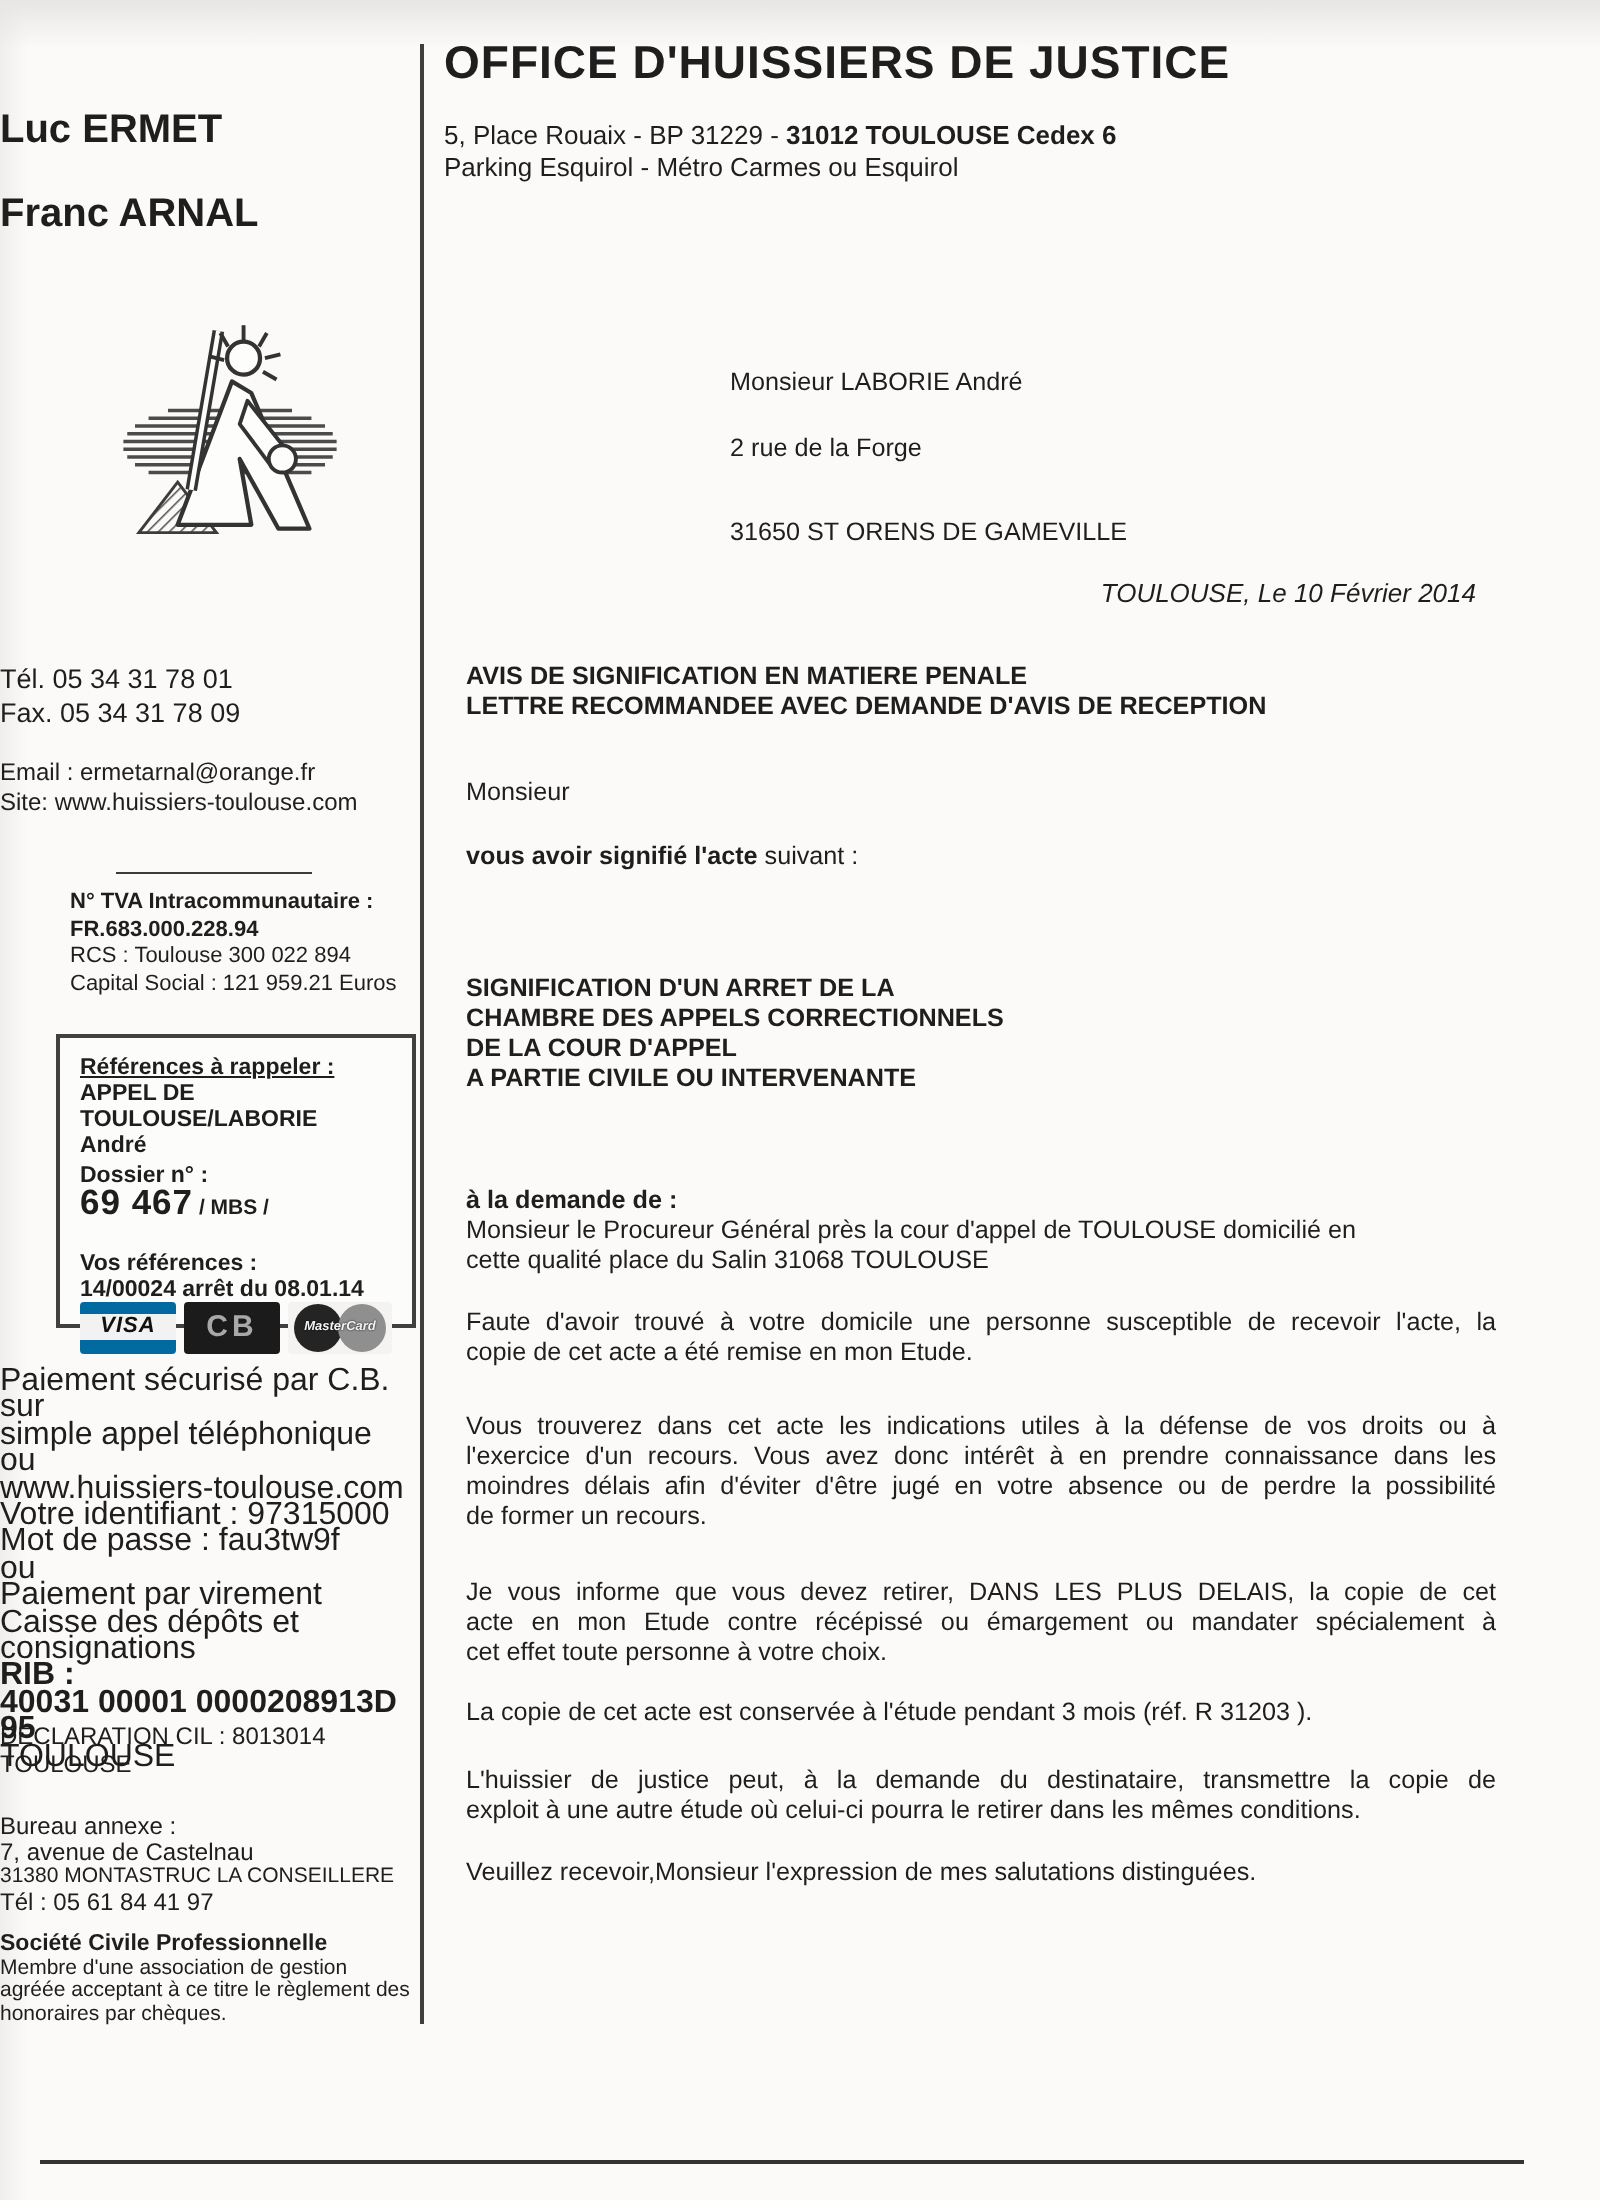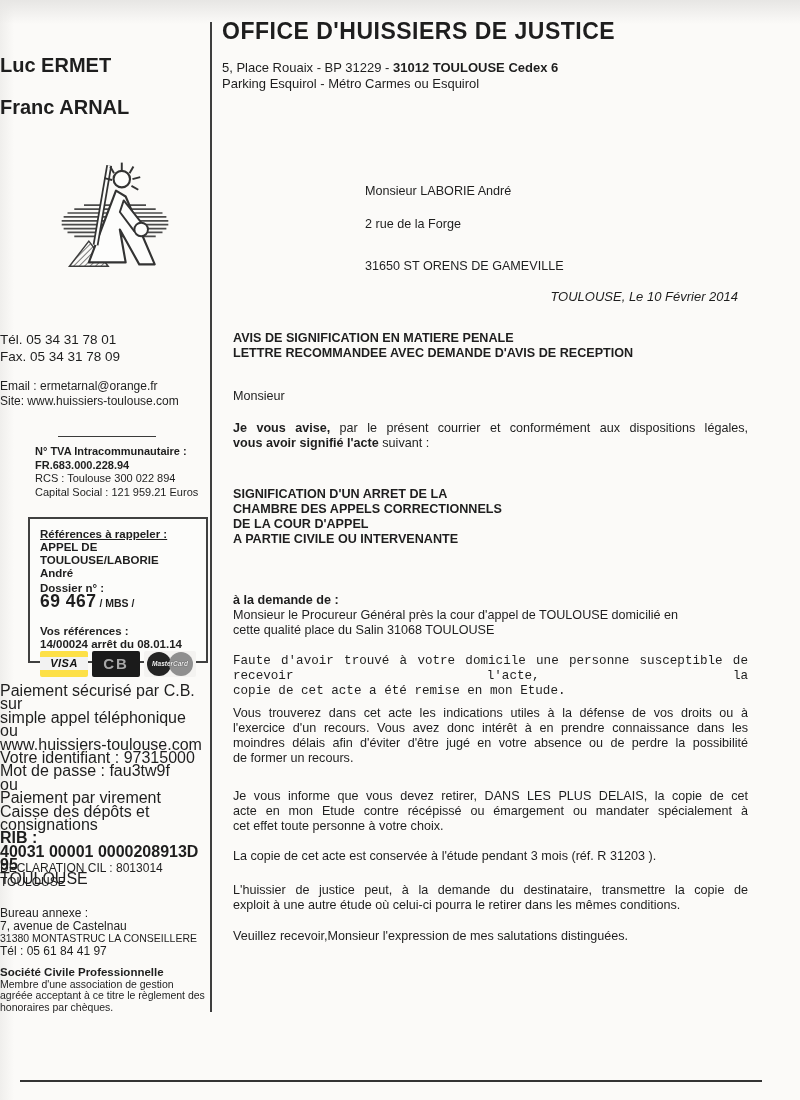--- a/index.html
+++ b/index.html
@@ -32,21 +32,21 @@
   .tva{left:0;top:445px;width:210px;font-size:11px;line-height:13.5px;padding-left:35px;}
   .refbox{left:28px;top:517px;width:158px;border:2px solid #404040;padding:9px 8px 10px 10px;
           font-size:11.5px;line-height:13px;font-weight:bold;text-align:left;background:rgba(255,255,255,.35);}
   .refbox .title{text-decoration:underline;}
   .refbox .dossier-label{margin-top:2px;}
   .bignum{font-size:17.5px;letter-spacing:.5px;}
   .bignum-suffix{font-size:10.5px;}
   .vosref{margin-top:15px;}
   .cards{left:40px;top:651px;width:156px;display:flex;gap:4px;align-items:center;}
   .card{height:26px;border-radius:2px;position:relative;overflow:hidden;}
-  .card-visa{width:48px;background:#fde047;}
+  .card-visa{width:48px;background:#0369a1;}
   .card-visa .band{position:absolute;left:0;top:6px;width:48px;height:13px;background:#f2f2f2;}
   .card-visa .vtxt{position:absolute;left:0;top:6px;width:48px;text-align:center;
         font-size:11px;font-weight:bold;font-style:italic;color:#111;letter-spacing:.5px;}
   .card-cb{width:48px;background:#1b1b1b;color:#a8a8a8;font-size:15px;font-weight:bold;
         letter-spacing:2px;text-align:center;line-height:26px;}
   .card-mc{width:52px;background:#f4f3f1;}
   .mc-c1{position:absolute;left:3px;top:1px;width:24px;height:24px;border-radius:50%;background:#242424;}
   .mc-c2{position:absolute;left:25px;top:1px;width:24px;height:24px;border-radius:50%;background:#8f8f8f;}
   .mc-txt{position:absolute;left:0;top:9px;width:52px;text-align:center;font-size:6.5px;
         font-style:italic;font-weight:bold;color:#f3f3f3;text-shadow:0 0 1px #000;}
@@ -62,21 +62,21 @@
   .jl{text-align:justify;text-align-last:justify;}
   .recip1{left:365px;top:184px;width:380px;}
   .recip2{left:365px;top:217px;width:380px;}
   .recip3{left:365px;top:259px;width:380px;}
   .dateline{left:233px;top:289px;width:505px;text-align:right;font-style:italic;font-size:13px;}
   .subject{left:233px;top:331px;width:515px;font-weight:bold;}
   .salutation{left:233px;top:389px;width:515px;}
   .avise{left:233px;top:421px;width:515px;}
   .sigblock{left:233px;top:487px;width:515px;font-weight:bold;}
   .demande{left:233px;top:593px;width:515px;}
-  .p1{left:233px;top:654px;width:515px;font-family:Liberation Mono, monospace;}
+  .p1{left:233px;top:654px;width:515px;}
   .p2{left:233px;top:706px;width:515px;}
   .p3{left:233px;top:789px;width:515px;}
   .p4{left:233px;top:849px;width:515px;}
   .p5{left:233px;top:883px;width:515px;}
   .closing{left:233px;top:929px;width:515px;}
 
   .watermark{left:0;top:1104px;width:795px;text-align:right;font-size:12px;
         color:#737373;letter-spacing:1px;margin-left:20px;}
 </style>
 </head>
@@ -214,21 +214,20 @@
 <div class="abs dateline">TOULOUSE, Le 10 Février 2014</div>
 
 <div class="abs ltr subject center">
   <div>AVIS DE SIGNIFICATION EN MATIERE PENALE</div>
   <div>LETTRE RECOMMANDEE AVEC DEMANDE D'AVIS DE RECEPTION</div>
 </div>
 
 <div class="abs ltr salutation">Monsieur</div>
 
 <div class="abs ltr avise">
-  <div class="jl"><span class="b">Je vous avise,</span><span> par le présent courrier et conformément aux dispositions légales,</span></div>
   <div><span class="b">vous avoir signifié l'acte</span><span> suivant :</span></div>
 </div>
 
 <div class="abs ltr sigblock center">
   <div>SIGNIFICATION D'UN ARRET DE LA</div>
   <div>CHAMBRE DES APPELS CORRECTIONNELS</div>
   <div>DE LA COUR D'APPEL</div>
   <div>A PARTIE CIVILE OU INTERVENANTE</div>
 </div>
 

